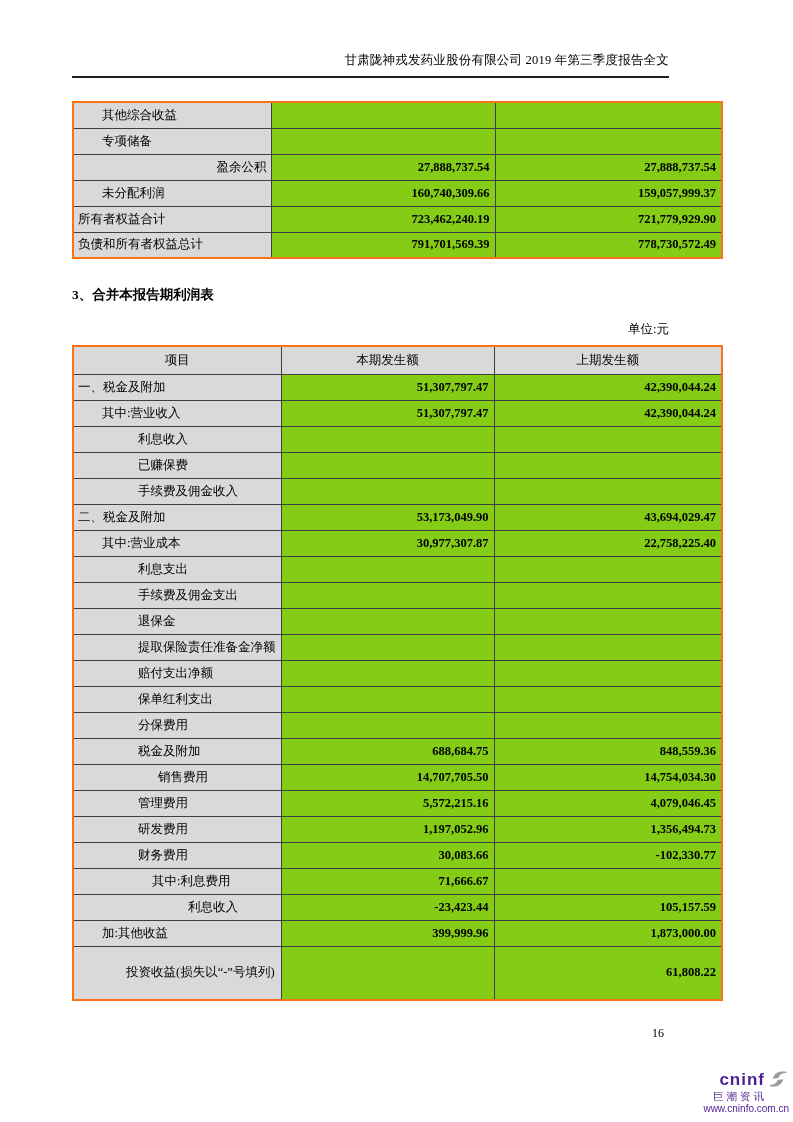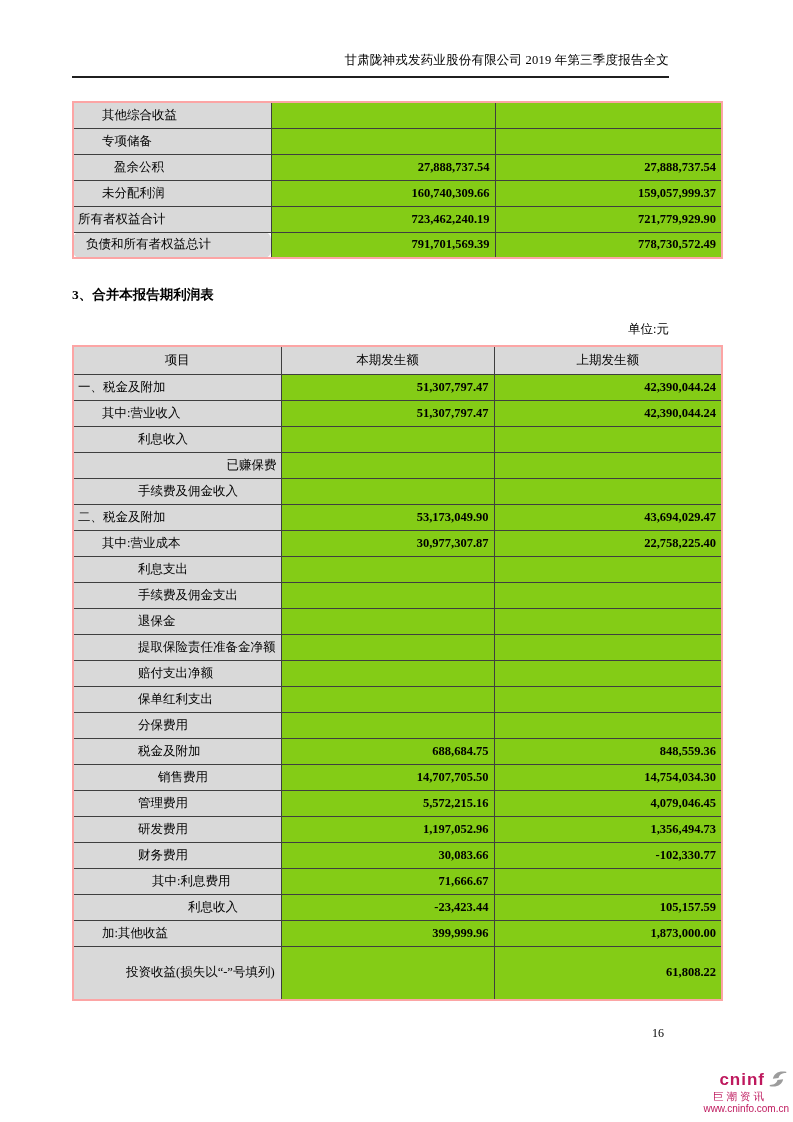--- a/index.html
+++ b/index.html
@@ -20,21 +20,21 @@
     border-bottom:2px solid #1f1f1f;
     text-align:right;
     font-size:12.5px;
     letter-spacing:0.2px;
   }
 
   table.tbl {
     border-collapse:collapse;
     table-layout:fixed;
     width:649px;
-    border:2px solid #fca5a5;
+    border:2px solid #f97316;
   }
   .tbl td, .tbl th { border:1.5px solid #3f3f3f; font-size:12.5px; vertical-align:middle; }
   .cell-label { background:#d9d9d9; padding:2px 4px; line-height:1.5; }
   .cell-num  { background:#84cc16; text-align:right; padding:2px 5px; font-weight:bold; }
   .tbl tr { height:26px; }
 
   table.equity { margin-top:23px; }
 
   .section-title { margin-top:27px; font-size:13.5px; font-weight:bold; }
   .unit-label   { margin-top:17px; margin-bottom:7px; text-align:right; font-size:12.5px; }
@@ -47,21 +47,21 @@
   }
   .income tr.hang { height:54px; }
   .income tr.hang .cell-label { text-indent:48px; padding-left:4px; line-height:25px; }
 
   .page-number { margin-top:25px; text-align:right; font-size:12px; padding-right:5px; }
 
   .cninfo {
     position:absolute;
     right:4px; bottom:8px;
     text-align:right;
-    color:#be185d;
+    color:#4c1d95;
     font-family:"Liberation Sans","DejaVu Sans",sans-serif;
     line-height:1.15;
   }
   .cninfo-brand-row { display:flex; align-items:center; justify-content:flex-end; gap:2px; }
   .cninfo-brand { font-size:17px; font-weight:bold; letter-spacing:1px; }
   .cninfo-cn  { font-size:10.5px; letter-spacing:3px; margin-right:22px; }
   .cninfo-url { font-size:10px; }
   .swirl { width:22px; height:22px; }
 </style>
 </head>
@@ -85,36 +85,36 @@
             <td class="cell-label" style="padding-left: 28px;">其他综合收益</td>
             <td class="cell-num"></td>
             <td class="cell-num"></td>
           </tr>
           <tr>
             <td class="cell-label" style="padding-left: 28px;">专项储备</td>
             <td class="cell-num"></td>
             <td class="cell-num"></td>
           </tr>
           <tr>
-            <td class="cell-label" style="padding-left: 40px;">盈余公积</td>
+            <td class="cell-label" style="padding-left: 40px; text-align: right;">盈余公积</td>
             <td class="cell-num">27,888,737.54</td>
             <td class="cell-num">27,888,737.54</td>
           </tr>
           <tr>
             <td class="cell-label" style="padding-left: 28px;">未分配利润</td>
             <td class="cell-num">160,740,309.66</td>
             <td class="cell-num">159,057,999.37</td>
           </tr>
           <tr>
             <td class="cell-label" style="padding-left: 4px;">所有者权益合计</td>
             <td class="cell-num">723,462,240.19</td>
             <td class="cell-num">721,779,929.90</td>
           </tr>
           <tr>
-            <td class="cell-label" style="padding-left: 12px; border-radius: 7px;">负债和所有者权益总计</td>
+            <td class="cell-label" style="padding-left: 4px;">负债和所有者权益总计</td>
             <td class="cell-num">791,701,569.39</td>
             <td class="cell-num">778,730,572.49</td>
           </tr>
         </tbody>
     </table>
 
     <div class="section-title">3、合并本报告期利润表</div>
 
     <div class="unit-label">单位:元</div>
 
@@ -141,21 +141,21 @@
             <td class="cell-label" style="padding-left: 28px;">其中:营业收入</td>
             <td class="cell-num">51,307,797.47</td>
             <td class="cell-num">42,390,044.24</td>
           </tr>
           <tr>
             <td class="cell-label" style="padding-left: 64px;">利息收入</td>
             <td class="cell-num"></td>
             <td class="cell-num"></td>
           </tr>
           <tr>
-            <td class="cell-label" style="padding-left: 64px; text-align: right;">已赚保费</td>
+            <td class="cell-label" style="padding-left: 64px;">已赚保费</td>
             <td class="cell-num"></td>
             <td class="cell-num"></td>
           </tr>
           <tr>
             <td class="cell-label" style="padding-left: 64px;">手续费及佣金收入</td>
             <td class="cell-num"></td>
             <td class="cell-num"></td>
           </tr>
           <tr>
             <td class="cell-label" style="padding-left: 4px;">二、税金及附加</td>

